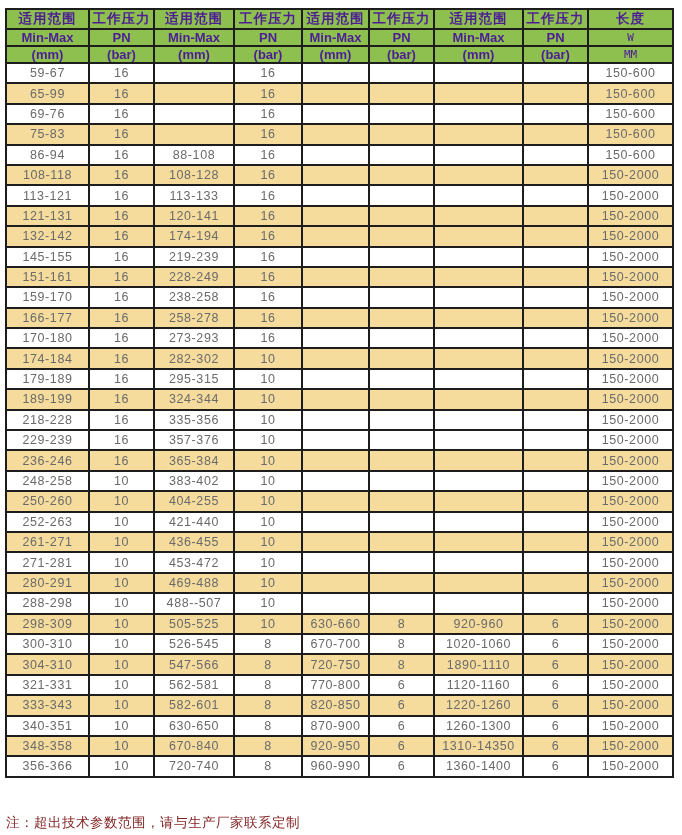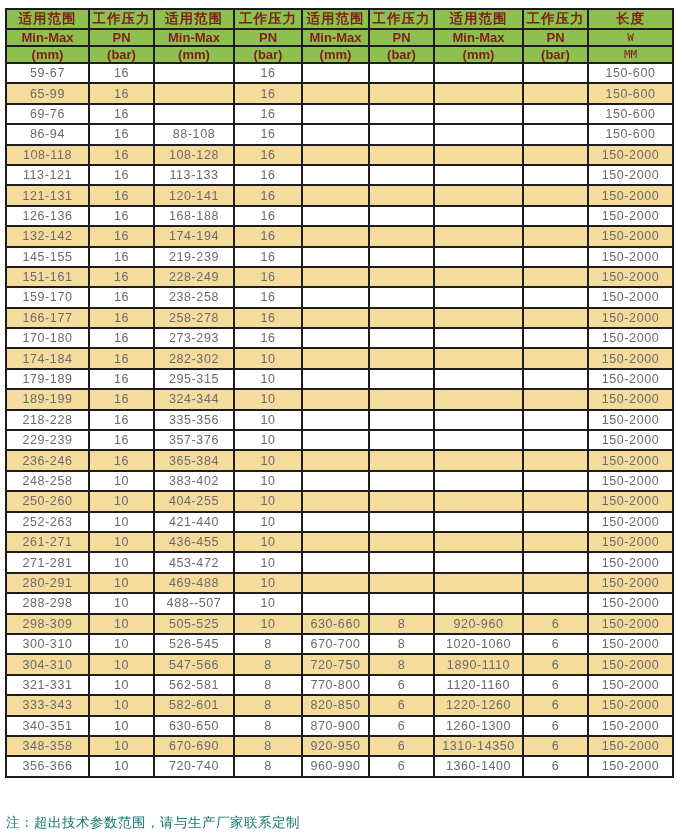--- a/index.html
+++ b/index.html
@@ -27,21 +27,21 @@
   table.spec td {
     border: 2px solid #1d1d1d;
     text-align: center;
     vertical-align: middle;
     padding: 0;
     overflow: hidden;
     white-space: nowrap;
   }
   thead td {
     background: #8dc04f;
-    color: #7f1d1d;
+    color: #4c1d95;
     font-weight: bold;
     height: 13.6px;
     font-size: 13px;
     margin-left: 15px;
   }
   thead tr.hrow1 td { font-size: 13.5px; letter-spacing: 1px; }
   thead td.thin {
     font-family: "DejaVu Sans Mono", monospace;
     font-weight: normal;
     font-size: 11px;
@@ -54,21 +54,21 @@
     letter-spacing: 0.6px;
   }
   tbody tr.white td { background: #ffffff; }
   tbody tr.tan td { background: #f5dc9d; }
   .footnote {
     position: absolute;
     left: 6px;
     top: 814px;
     font-family: Liberation Sans, sans-serif;
     font-size: 13.5px;
-    color: #0f766e;
+    color: #7f1d1d;
     letter-spacing: 0.5px;
     white-space: nowrap;
   }
 </style>
 </head>
 <body>
 
 <div class="page">
 
   <table class="spec">
@@ -145,20 +145,31 @@
           <td>69-76</td>
           <td>16</td>
           <td></td>
           <td>16</td>
           <td></td>
           <td></td>
           <td></td>
           <td></td>
           <td>150-600</td>
         </tr>
+        <tr class="tan">
+          <td>75-83</td>
+          <td>16</td>
+          <td></td>
+          <td>16</td>
+          <td></td>
+          <td></td>
+          <td></td>
+          <td></td>
+          <td>150-600</td>
+        </tr>
         <tr class="white">
           <td>86-94</td>
           <td>16</td>
           <td>88-108</td>
           <td>16</td>
           <td></td>
           <td></td>
           <td></td>
           <td></td>
           <td>150-600</td>
@@ -189,31 +200,20 @@
           <td>121-131</td>
           <td>16</td>
           <td>120-141</td>
           <td>16</td>
           <td></td>
           <td></td>
           <td></td>
           <td></td>
           <td>150-2000</td>
         </tr>
-        <tr class="white">
-          <td>126-136</td>
-          <td>16</td>
-          <td>168-188</td>
-          <td>16</td>
-          <td></td>
-          <td></td>
-          <td></td>
-          <td></td>
-          <td>150-2000</td>
-        </tr>
         <tr class="tan">
           <td>132-142</td>
           <td>16</td>
           <td>174-194</td>
           <td>16</td>
           <td></td>
           <td></td>
           <td></td>
           <td></td>
           <td>150-2000</td>
@@ -478,21 +478,21 @@
           <td>8</td>
           <td>870-900</td>
           <td>6</td>
           <td>1260-1300</td>
           <td>6</td>
           <td>150-2000</td>
         </tr>
         <tr class="tan">
           <td>348-358</td>
           <td>10</td>
-          <td>670-690</td>
+          <td>670-840</td>
           <td>8</td>
           <td>920-950</td>
           <td>6</td>
           <td>1310-14350</td>
           <td>6</td>
           <td>150-2000</td>
         </tr>
         <tr class="white">
           <td>356-366</td>
           <td>10</td>

